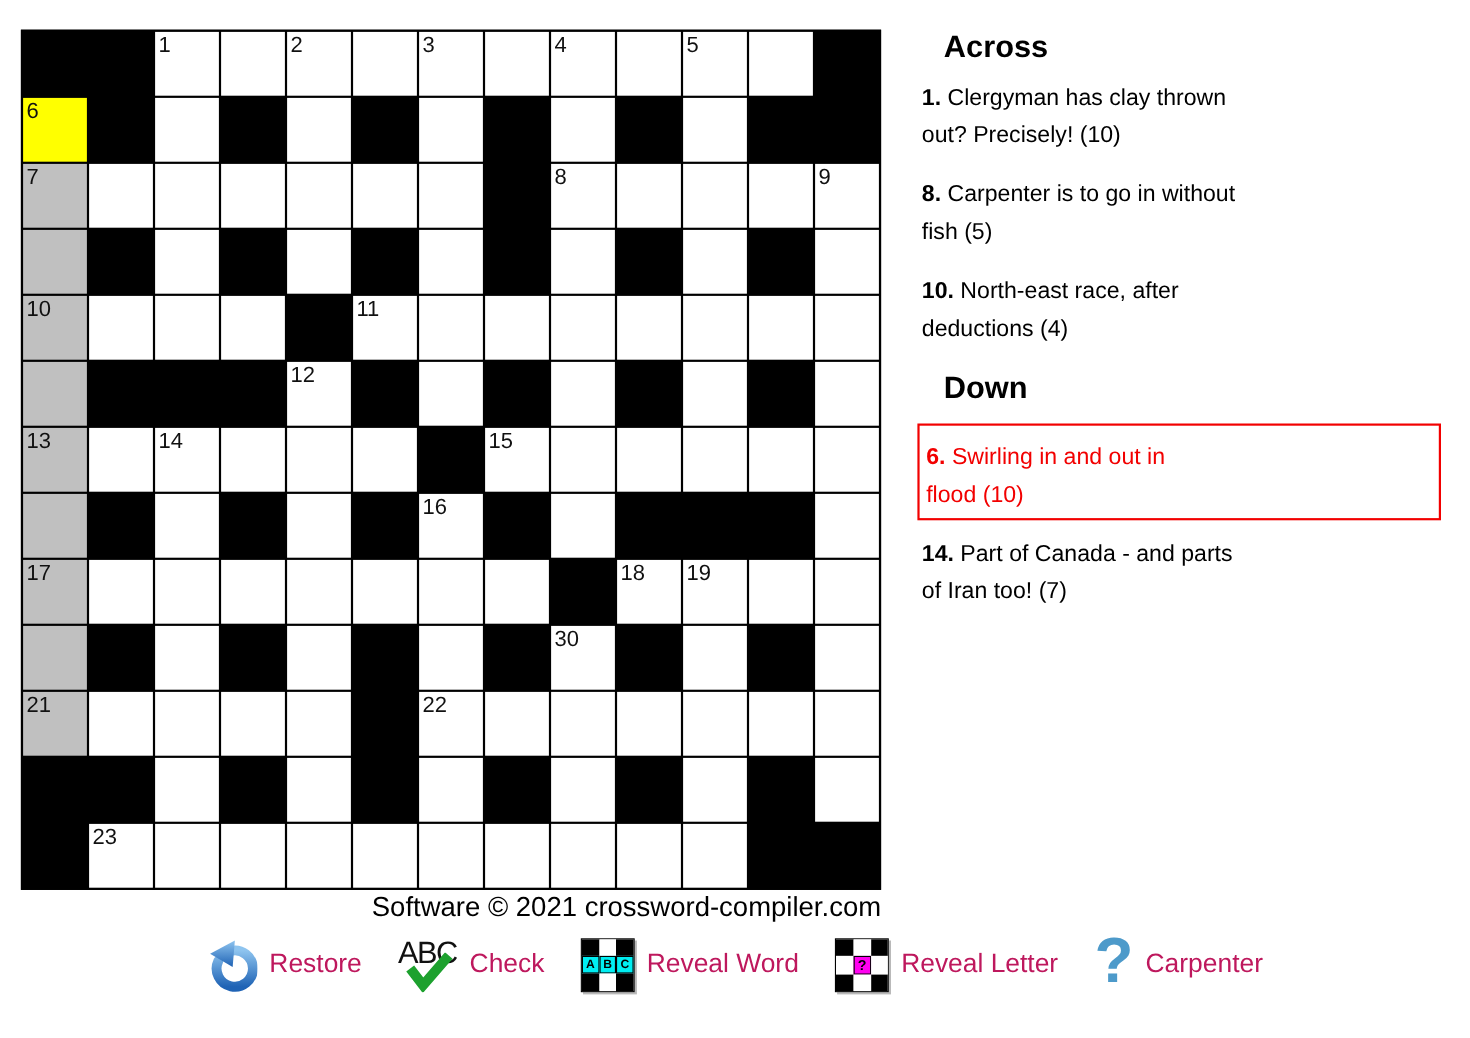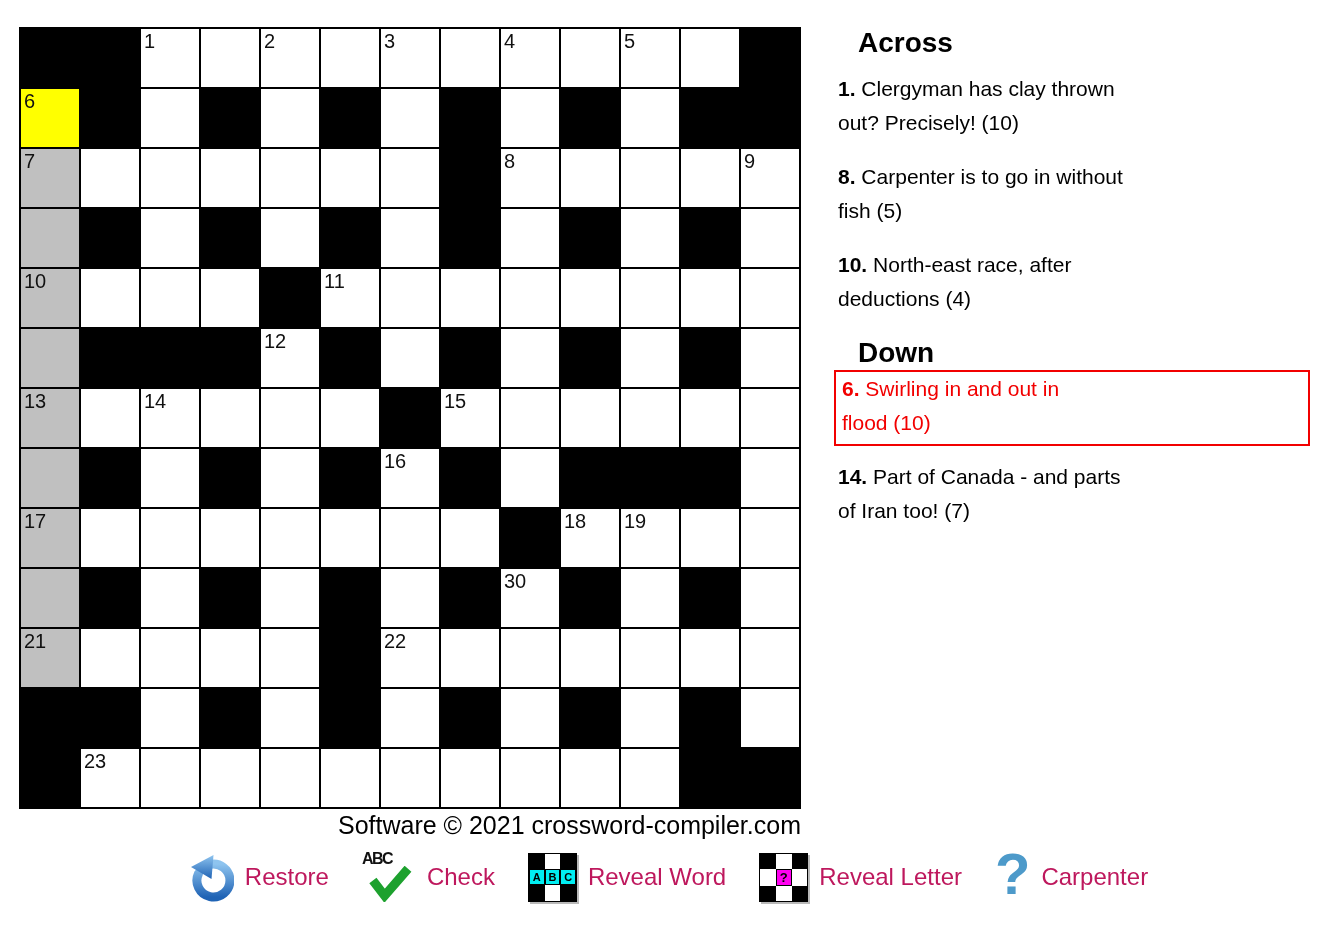--- a/index.html
+++ b/index.html
@@ -24,44 +24,44 @@
 
   
   .copyright{
     position:absolute;left:19px;top:812px;width:782px;
     text-align:right;font-size:25px;line-height:26px;color:#000;
   }
 
   
   .clues{position:absolute;left:838px;top:26px;width:484px}
   .clues h2{font-size:28px;line-height:34px;font-weight:bold;margin:0 0 12px 20px}
-  .clues h2.down{margin-bottom:0}
+  .clues h2.down{margin-bottom:15px}
   .clue{font-size:21px;line-height:34px;margin:0 0 20px}
   .clue .clue-num{font-weight:bold}
   .clue .clue-text{white-space:pre-line}
   .clue.selected{
     color:var(--selected-clue);
     border:2px solid var(--selected-clue);
-    padding:0 4px 4px 6px;margin:0 12px 14px -4px;
+    padding:12px 4px 4px 6px;margin:0 12px 14px -4px;
   }
 
   
   .toolbar{
     position:absolute;left:0;top:846px;width:1336px;height:62px;
     display:flex;justify-content:center;align-items:center;gap:33px;
   }
   .tb-item{display:flex;align-items:center;gap:11px;cursor:pointer}
   .tb-label{font-size:24px;color:#be185d;white-space:nowrap}
 
   .icon-restore{width:46px;height:50px;display:block}
   .icon-restore .g1{stop-color:var(--icon-blue-light)}
   .icon-restore .g2{stop-color:var(--icon-blue-dark)}
 
   .icon-check{position:relative;width:54px;height:50px;display:block}
-  .abc{position:absolute;top:-2px;left:0;font-size:16px;font-weight:700;letter-spacing:-1.5px;color:#111}
+  .abc{position:absolute;top:-2px;left:0;font-size:28px;font-weight:400;letter-spacing:-1.5px;color:#111}
   .tick{position:absolute;left:6px;bottom:0;width:44px;height:36px}
   .tick path{stroke:var(--icon-green);stroke-width:10;fill:none}
 
   .mini{
     width:49px;height:49px;box-sizing:border-box;
     display:grid;grid-template-columns:repeat(3,1fr);grid-template-rows:repeat(3,1fr);
     border:1px solid #000;box-shadow:2px 2px 0 #b9b9b9;background:#fff;
   }
   .mini span{box-sizing:border-box}
   .mini .mb{background:#000}

